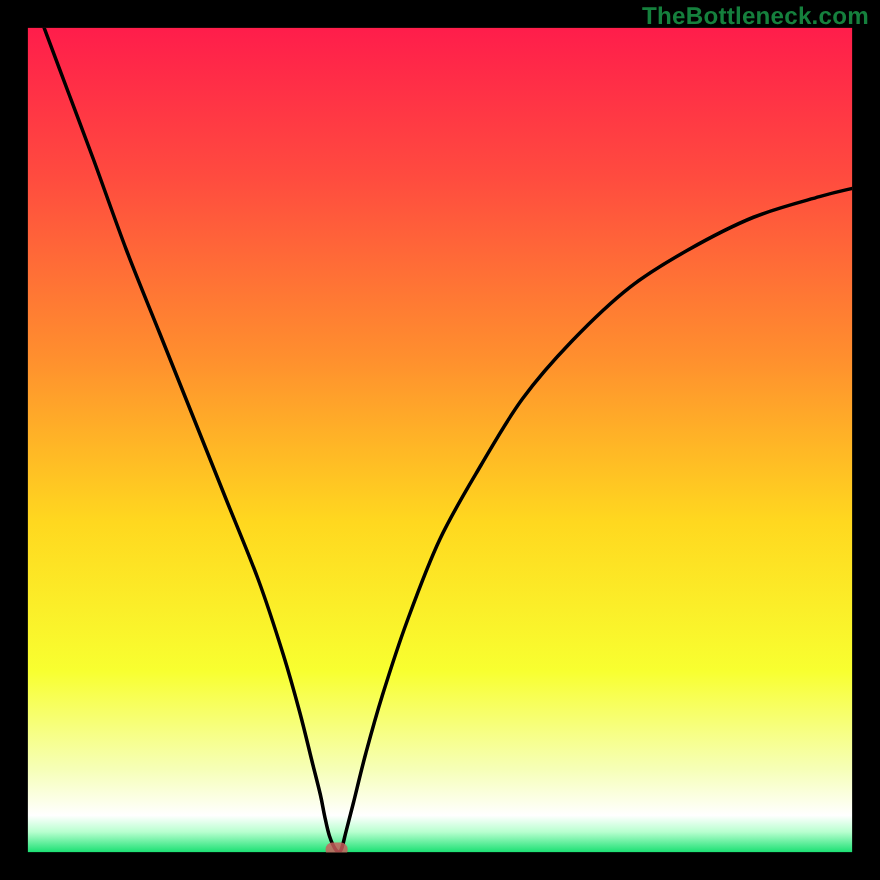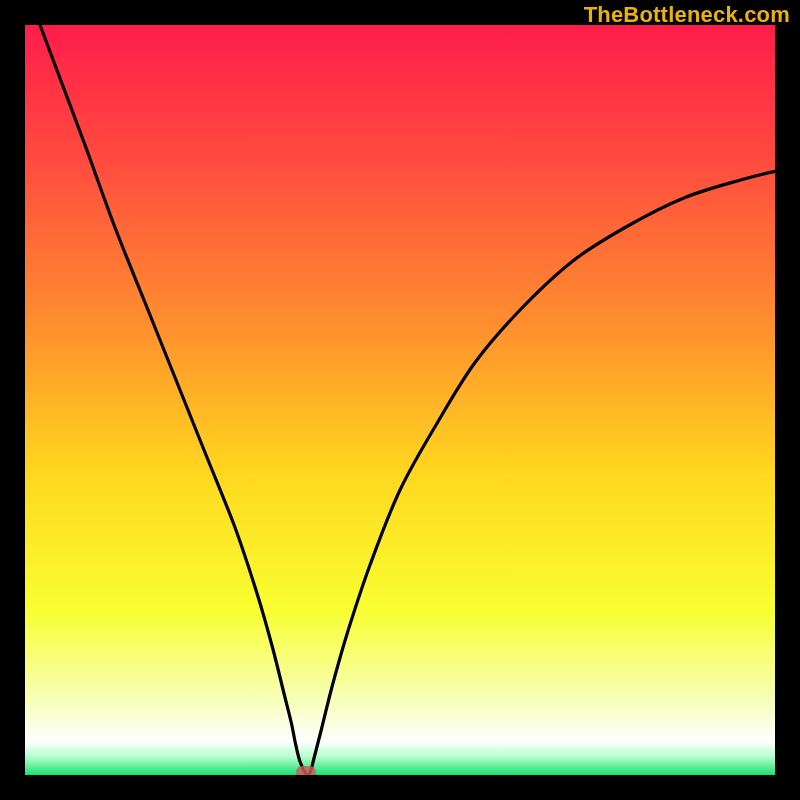--- a/index.html
+++ b/index.html
@@ -26,21 +26,21 @@
     height: 750px;
     overflow: hidden;
   }
   .watermark {
     position: absolute;
     top: 2px;
     right: 10px;
     font-family: Arial, Helvetica, sans-serif;
     font-size: 22px;
     font-weight: 600;
-    color: #eab308;
+    color: #15803d;
     letter-spacing: 0.2px;
   }
   svg {
     display: block;
   }
   .marker {
     position: absolute;
     width: 20px;
     height: 13px;
     border-radius: 6px;

